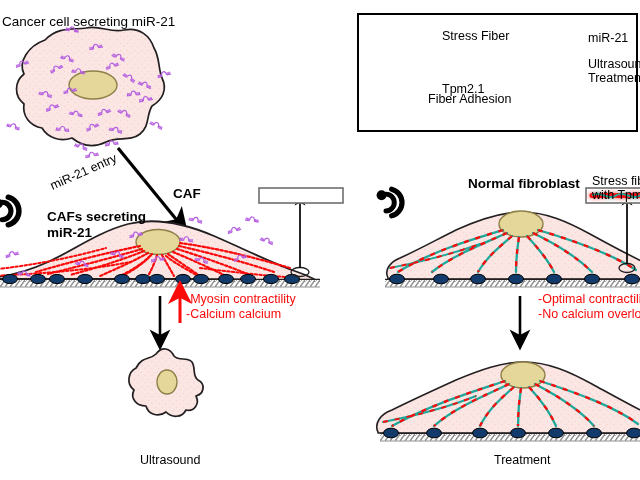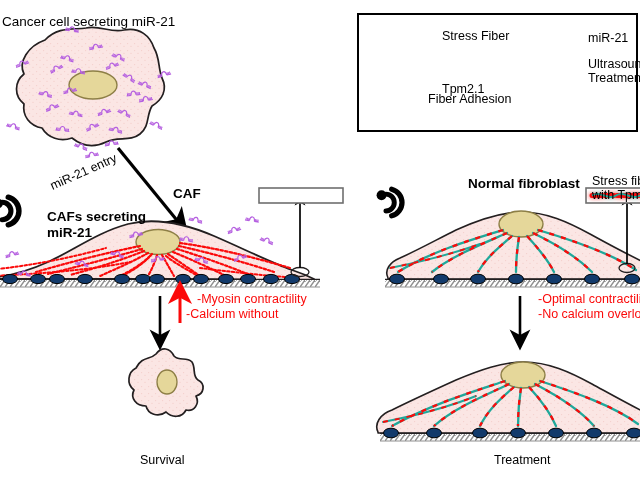--- a/index.html
+++ b/index.html
@@ -329,24 +329,24 @@
   <div class="lbl t15" style="left:2px;top:14px;">Cancer cell secreting miR-21</div>
 
   <div class="lbl t13" style="left:48px;top:180px;transform:rotate(-24deg);transform-origin:left top;">miR-21 entry</div>
 
   <div class="lbl t15 bold" style="left:150px;top:186px;margin-left:23px;">CAF</div>
 
   <div class="lbl t15" style="left:47px;top:209px;font-weight:bold;">CAFs secreting
 miR-21</div>
 
 
-  <div class="lbl t13 red" style="left:186px;top:292px;margin-left:11px;">-Myosin contractility</div>
-  <div class="lbl t13 red" style="left:186px;top:307px;">-Calcium without</div>
-
-  <div class="lbl t13" style="left:140px;top:453px;">Survival</div>
+  <div class="lbl t13 red" style="left:186px;top:292px;">-Myosin contractility</div>
+  <div class="lbl t13 red" style="left:186px;top:307px;">-Calcium calcium</div>
+
+  <div class="lbl t13" style="left:140px;top:453px;">Ultrasound</div>
 
   <div class="lbl t15 bold" style="left:440px;top:176px;padding-left:28px;">Normal fibroblast</div>
 
   <div class="lbl t13" style="left:592px;top:174px;">Stress fibers
 with Tpm2.1</div>
 
   <div class="lbl t13 red" style="left:538px;top:292px;">-Optimal contractility</div>
   <div class="lbl t13 red" style="left:538px;top:307px;">-No calcium overload</div>
 
   <div class="lbl t13" style="left:494px;top:453px;">Treatment</div>

